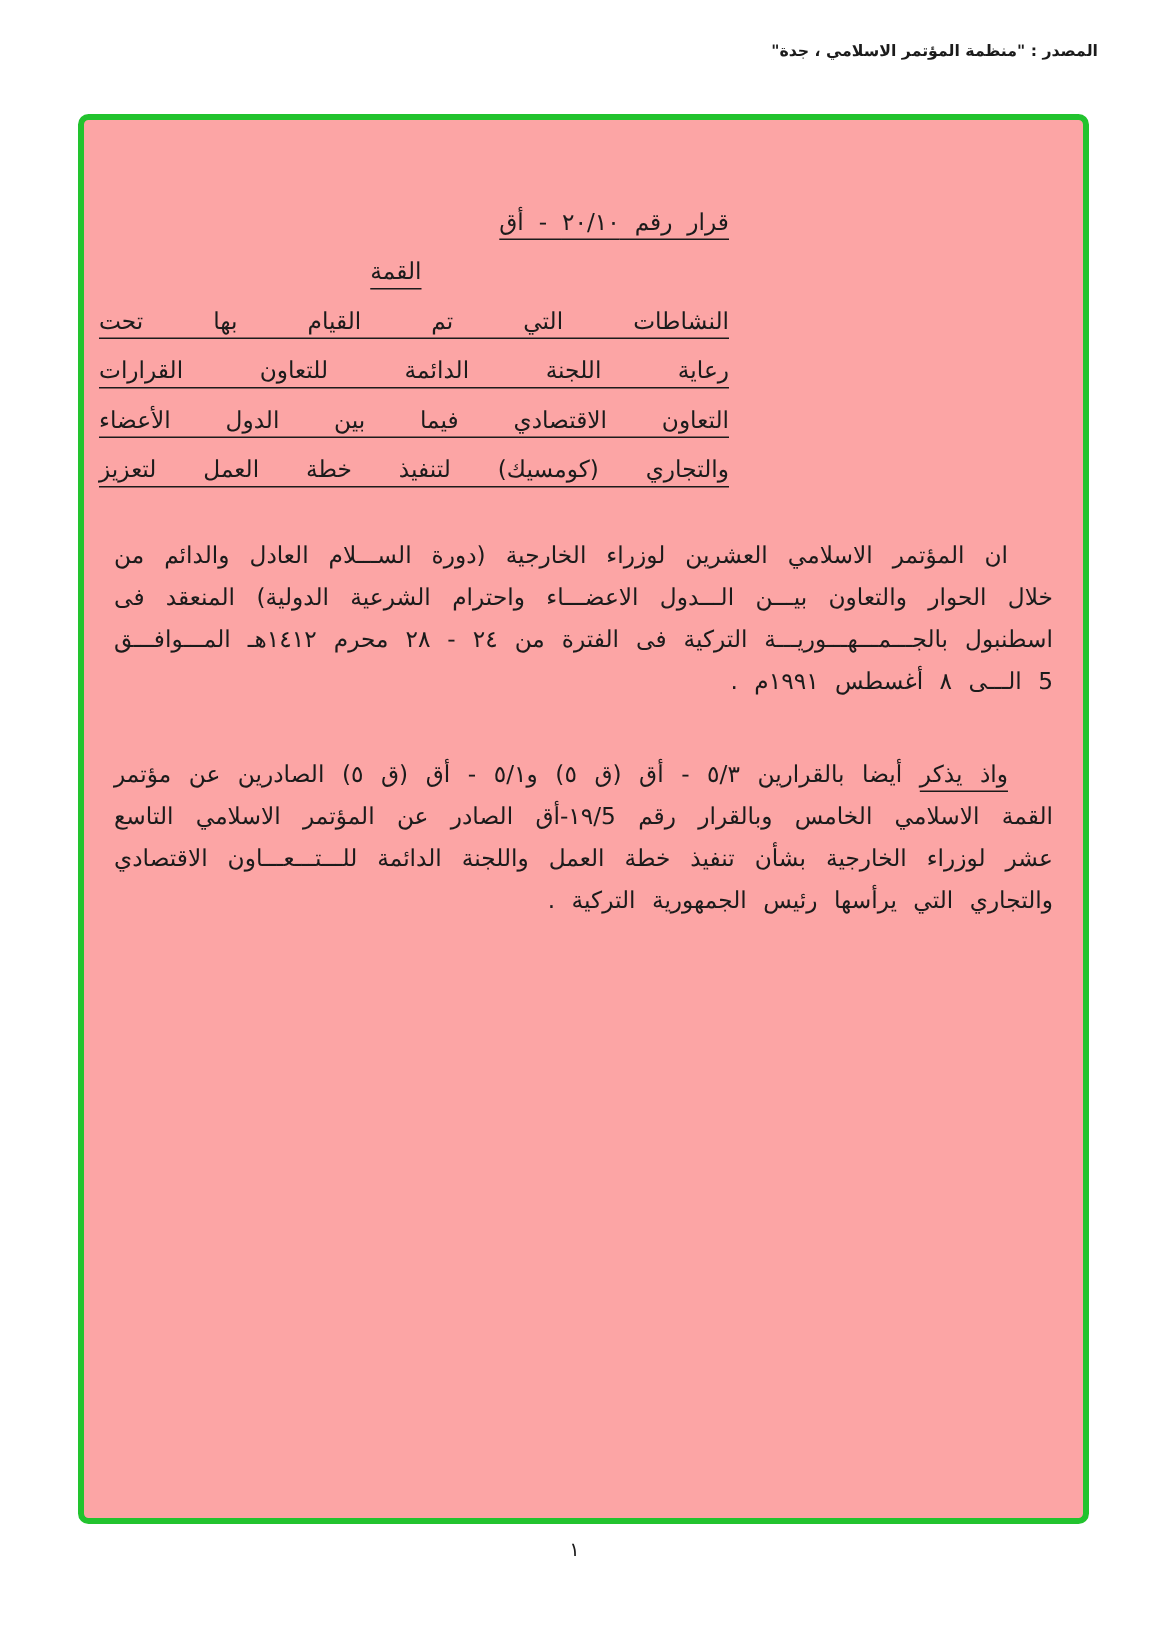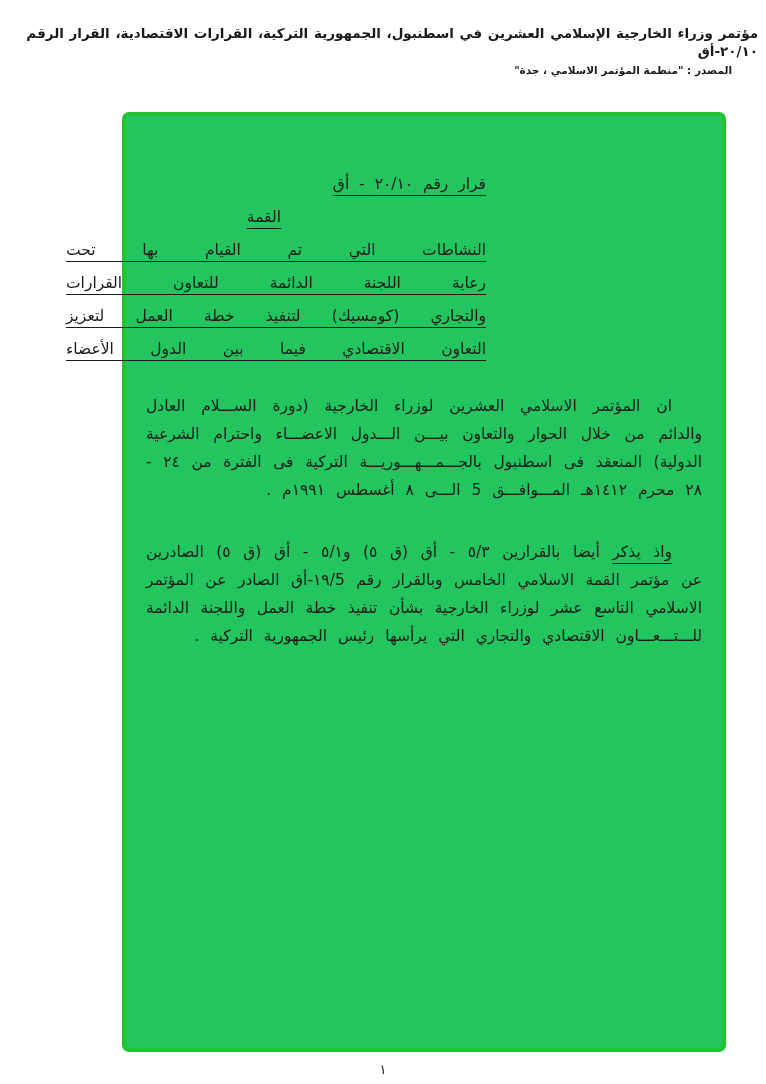--- a/index.html
+++ b/index.html
@@ -34,26 +34,26 @@
     font-size: 10.5px;
     font-weight: bold;
     text-align: right;
     padding-right: 26px;
     margin-top: 4px;
   }
   
   .green-frame {
     box-sizing: border-box;
     margin: 36px 40px 0 40px;
-    width: 604px;
+    width: 674px;
     height: 940px;
     border: 4px solid var(--frame-green, #22c32e);
     border-radius: 7px;
     padding: 52px 20px 0 20px;
-    background: #22c55e;
+    background: #fca5a5;
   }
   
   .title-block {
     width: 420px;
     margin-right: 216px;
     margin-bottom: 26px;
     font-size: 15.5px;
     line-height: 33px;
     word-spacing: 5px;
   }
@@ -90,33 +90,32 @@
     font-size: 13px;
     margin-top: 10px;
   }
 </style>
 </head>
 <body>
 
 <div class="page">
 
   <div class="doc-header">
-    <div class="doc-header-line1">مؤتمر وزراء الخارجية الإسلامي العشرين في اسطنبول، الجمهورية التركية، القرارات الاقتصادية، القرار الرقم ٢٠/١٠-أق</div>
     <div class="doc-header-line2">المصدر :  "منظمة المؤتمر الاسلامي ، جدة"</div>
   </div>
 
   <div class="green-frame">
 
     <div class="title-block">
       <div class="t-line t-first"><span class="u">قرار رقم ٢٠/١٠ - أق</span></div>
       <div class="t-line t-bishan"><span class="u">القمة</span></div>
       <div class="t-line t-just"><span class="u">النشاطات التي تم القيام بها تحت</span></div>
       <div class="t-line t-just"><span class="u">رعاية اللجنة الدائمة للتعاون القرارات</span></div>
+      <div class="t-line t-just"><span class="u">التعاون الاقتصادي فيما بين الدول الأعضاء</span></div>
       <div class="t-line t-just"><span class="u">والتجاري (كومسيك) لتنفيذ خطة العمل لتعزيز</span></div>
-      <div class="t-line t-just"><span class="u">التعاون الاقتصادي فيما بين الدول الأعضاء</span></div>
     </div>
 
     <p class="para"><span class="lead"></span><span>ان المؤتمر الاسلامي العشرين لوزراء الخارجية (دورة الســـلام العادل والدائم من خلال الحوار والتعاون بيـــن الـــدول الاعضـــاء واحترام الشرعية الدولية) المنعقد فى اسطنبول بالجـــمـــهـــوريـــة التركية فى الفترة من ٢٤ - ٢٨ محرم ١٤١٢هـ المـــوافـــق 5 الـــى ٨ أغسطس ١٩٩١م .</span></p>
 
 
 
     <p class="para"><span class="lead">واذ يذكر</span><span> أيضا بالقرارين ٥/٣ - أق (ق ٥) و٥/١ - أق (ق ٥) الصادرين عن مؤتمر القمة الاسلامي الخامس وبالقرار رقم ١٩/5-أق الصادر عن المؤتمر الاسلامي التاسع عشر لوزراء الخارجية بشأن تنفيذ خطة العمل واللجنة الدائمة للـــتـــعـــاون الاقتصادي والتجاري التي يرأسها رئيس الجمهورية التركية .</span></p>
 
   </div>
 

